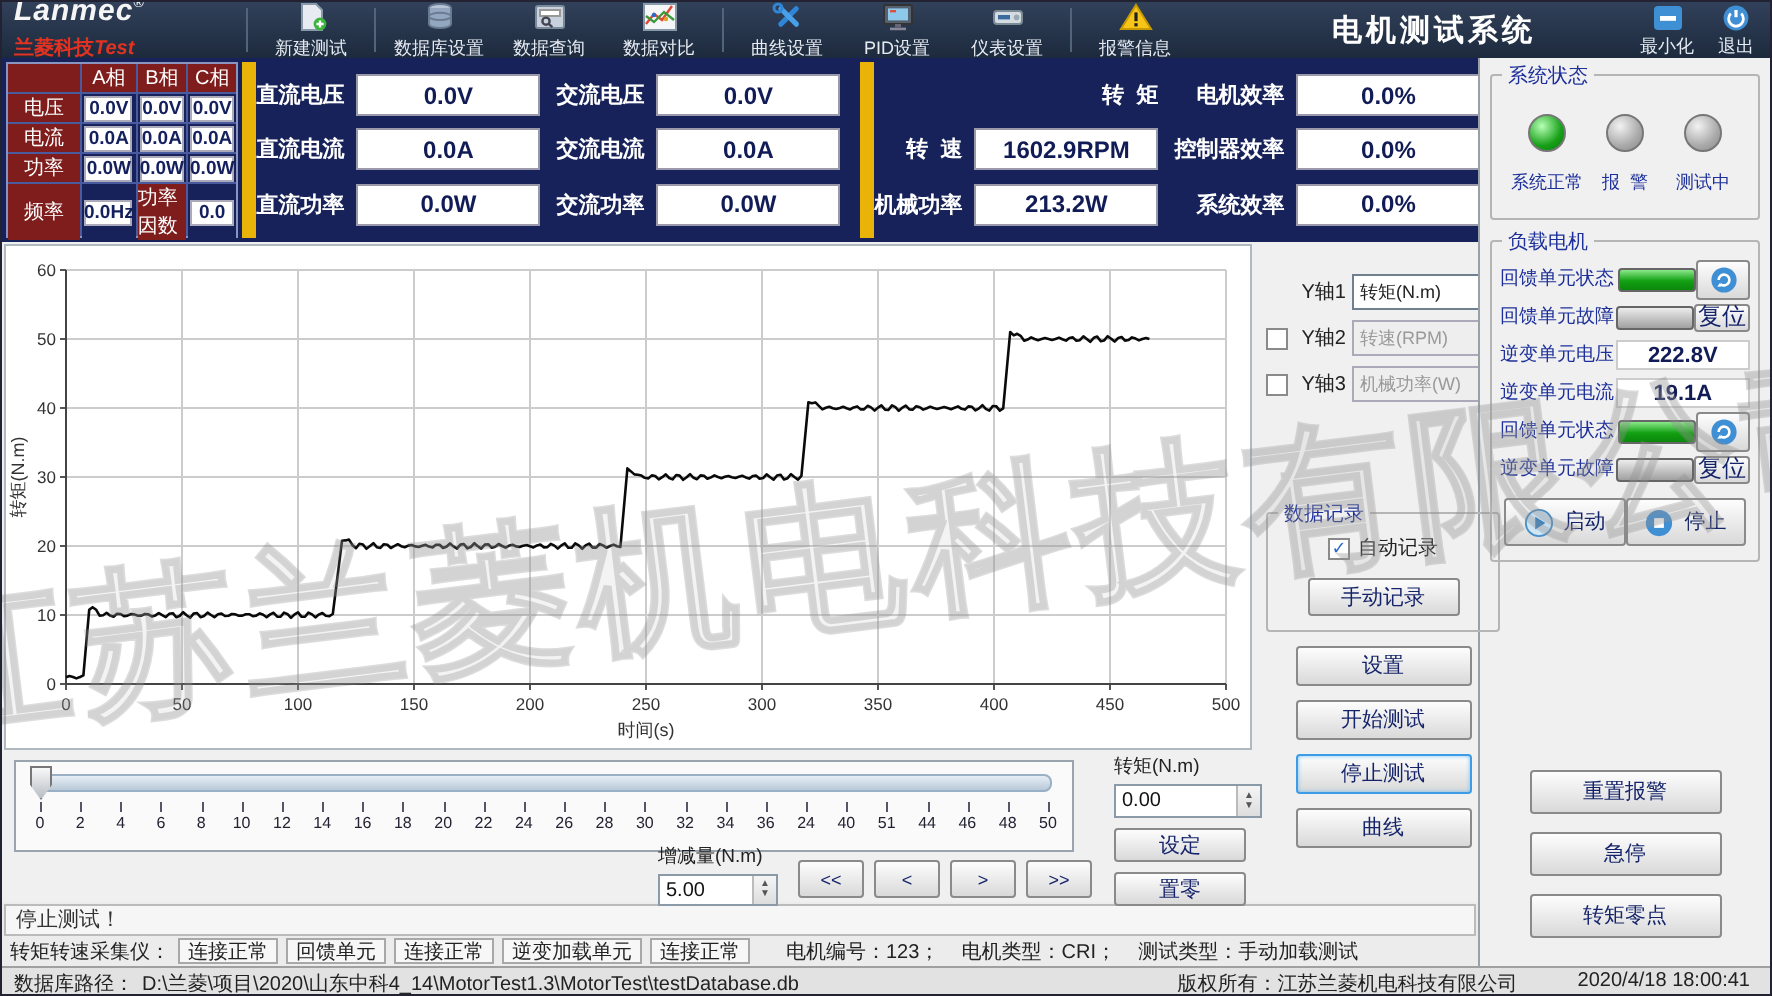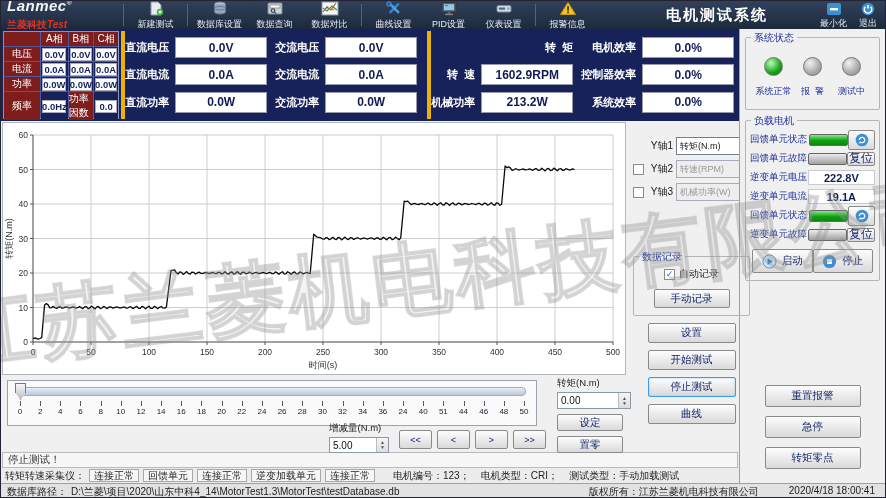--- a/index.html
+++ b/index.html
@@ -21,21 +21,21 @@
 
   .main {display:flex;height:454px}
   .left-col {width:738px;display:flex;flex-direction:column}
 
   
   .meas {height:92px;background:#17225a;display:flex;padding:2px;gap:2px}
   .phase-table {width:198px;background:#4a5a9e;display:grid;grid-template-columns:36px 1fr 1fr 1fr;grid-template-rows:repeat(5,1fr);gap:1px;border:1px solid #8a94c0;font-size:10px;color:#fff}
   .pt-cell {background:#7f1d1d;display:flex;align-items:center;justify-content:center;font-weight:normal}
   .pt-valcell {background:#17225a;display:flex;align-items:center;justify-content:center}
   .pt-valcell span {background:#fff;color:#14205e;font-weight:bold;font-size:9.5px;width:90%;height:13px;display:flex;align-items:center;justify-content:center;border:1px solid #aab}
-  .meter-block {flex:1;display:grid;grid-template-rows:repeat(3,1fr);grid-auto-flow:column;grid-template-columns:1fr;padding:3px 0;border-left:4px solid #eab308}
+  .meter-block {flex:1;display:grid;grid-template-rows:repeat(3,1fr);grid-auto-flow:column;grid-template-columns:1fr;padding:3px 0;border-left:7px solid #eab308}
   .m-item {display:flex;align-items:center;gap:6px;justify-content:flex-end;padding-right:8px}
   .m-label {color:#fff;font-weight:bold;font-size:11px;white-space:pre}
   .m-box {background:#fff;border:1px solid #99a;color:#111c56;font-weight:bold;font-size:12px;width:92px;height:21px;display:flex;align-items:center;justify-content:center}
 
   
   .content {display:flex;height:330px;background:#f0f0f0}
   .plot-col {width:626px;display:flex;flex-direction:column}
   .chart-area {height:253px;background:#fff;border:1px solid #b0b8c0;margin:1px 1px 0 1px}
   .slider-zone {height:76px;position:relative}
   .controls-col {flex:1;padding:16px 4px 0 6px;display:flex;flex-direction:column}

